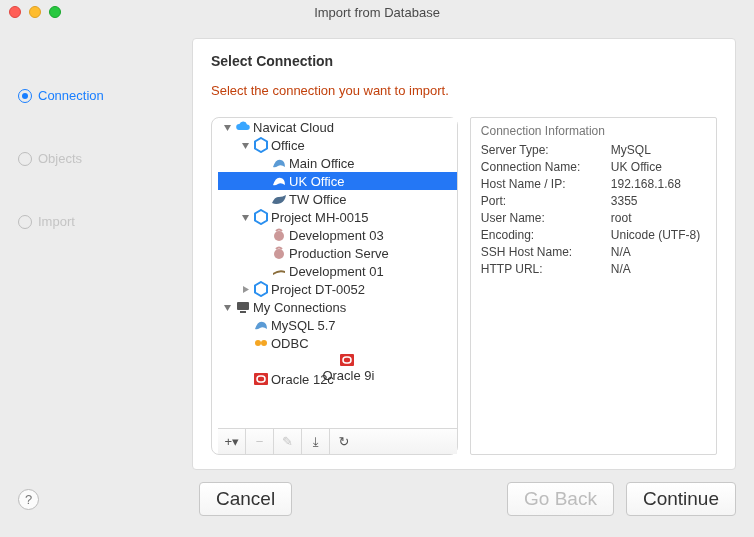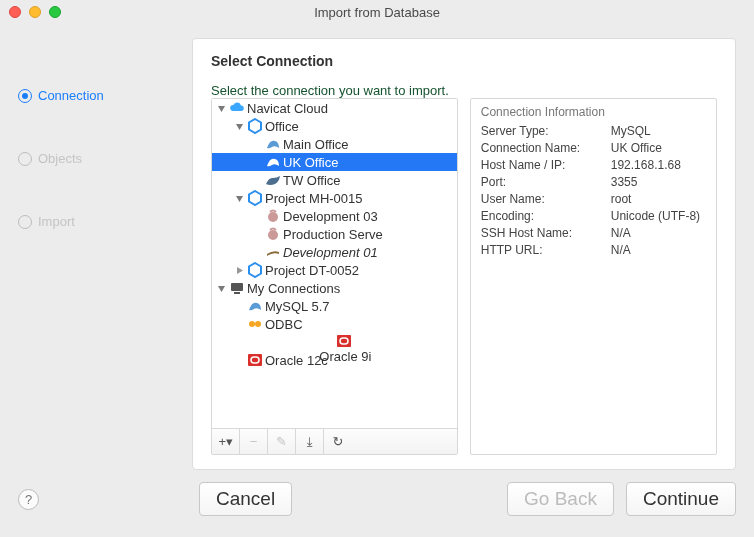--- a/index.html
+++ b/index.html
@@ -18,25 +18,25 @@
 .sidebar { width: 160px; padding-top: 2px; }
 .step { display: flex; align-items: center; gap: 6px; margin-bottom: 9px; font-size: 13px; margin-top: 48px; }
 .step .radio { width: 14px; height: 14px; border-radius: 50%; border: 1.5px solid #bdbdbd; display: inline-flex; align-items: center; justify-content: center; }
 .step.active .radio { border-color: #1a7fff; }
 .step.active .radio::after { content: ""; width: 6px; height: 6px; background: #1a7fff; border-radius: 50%; }
 .step.active { color: #1a7fff; }
 .step.inactive { color: #c4c4c4; }
 
 .panel { flex: 1; background: #fff; border: 1px solid #dcdcdc; border-radius: 4px; padding: 14px 18px 14px 18px; display: flex; flex-direction: column; }
 .panel h2 { font-size: 14px; font-weight: 700; color: #333; margin-bottom: 14px; }
-.panel .subhead { font-size: 13px; color: #14532d; margin-bottom: 0; }
+.panel .subhead { font-size: 13px; color: #c2410c; margin-bottom: 19px; }
 
 .content { flex: 1; display: flex; gap: 12px; min-height: 0; }
 
-.tree-container { width: 50%; display: flex; flex-direction: column; border: 1px solid #d8d8d8; border-radius: 2px; }
+.tree-container { width: 50%; display: flex; flex-direction: column; border: 1px solid #d8d8d8; border-radius: 8px; padding-left: 6px; }
 .tree { flex: 1; overflow-y: auto; background: #fff; font-size: 13px; }
 .tree-row { display: flex; align-items: center; height: 18px; white-space: nowrap; cursor: default; }
 .tree-row.selected { background: #2477f5; color: #fff; }
 .disclosure { width: 11px; height: 11px; margin-right: 2px; display: inline-flex; align-items: center; justify-content: center; }
 .icon { width: 16px; height: 16px; margin-right: 2px; display: inline-flex; align-items: center; justify-content: center; }
 .tree-toolbar { height: 26px; border-top: 1px solid #d8d8d8; background: linear-gradient(#fdfdfd,#f3f3f3); display: flex; }
 .tool-btn { width: 28px; display: flex; align-items: center; justify-content: center; border-right: 1px solid #d8d8d8; font-size: 13px; color: #555; cursor: default; }
 .tool-btn:last-child { border-right: none; }
 .tool-btn.disabled { color: #c4c4c4; }
 
@@ -167,21 +167,21 @@
             <div class="tree-row" style="padding-left: 40px;">
               <span class="disclosure"></span>
               <span class="icon">
                 <svg width="16" height="16" viewBox="0 0 16 16">
                   <ellipse cx="8" cy="9" rx="5" ry="5" fill="#c99"></ellipse>
                   <path d="M5 4 Q8 1 11 4" stroke="#c99" stroke-width="2" fill="none"></path>
                 </svg>
               </span>
               <span>Production Serve</span>
             </div>
-            <div class="tree-row" style="padding-left: 40px; font-style: italic;">
+            <div class="tree-row" style="padding-left: 40px;">
               <span class="disclosure"></span>
               <span class="icon">
                 <svg width="16" height="16" viewBox="0 0 16 16">
                   <path d="M2 10 Q8 6 14 8 L14 10 Q8 8 2 12 Z" fill="#8a6d3b"></path>
                 </svg>
               </span>
               <span>Development 01</span>
             </div>
             <div class="tree-row" style="padding-left: 22px;">
               <span class="disclosure">

